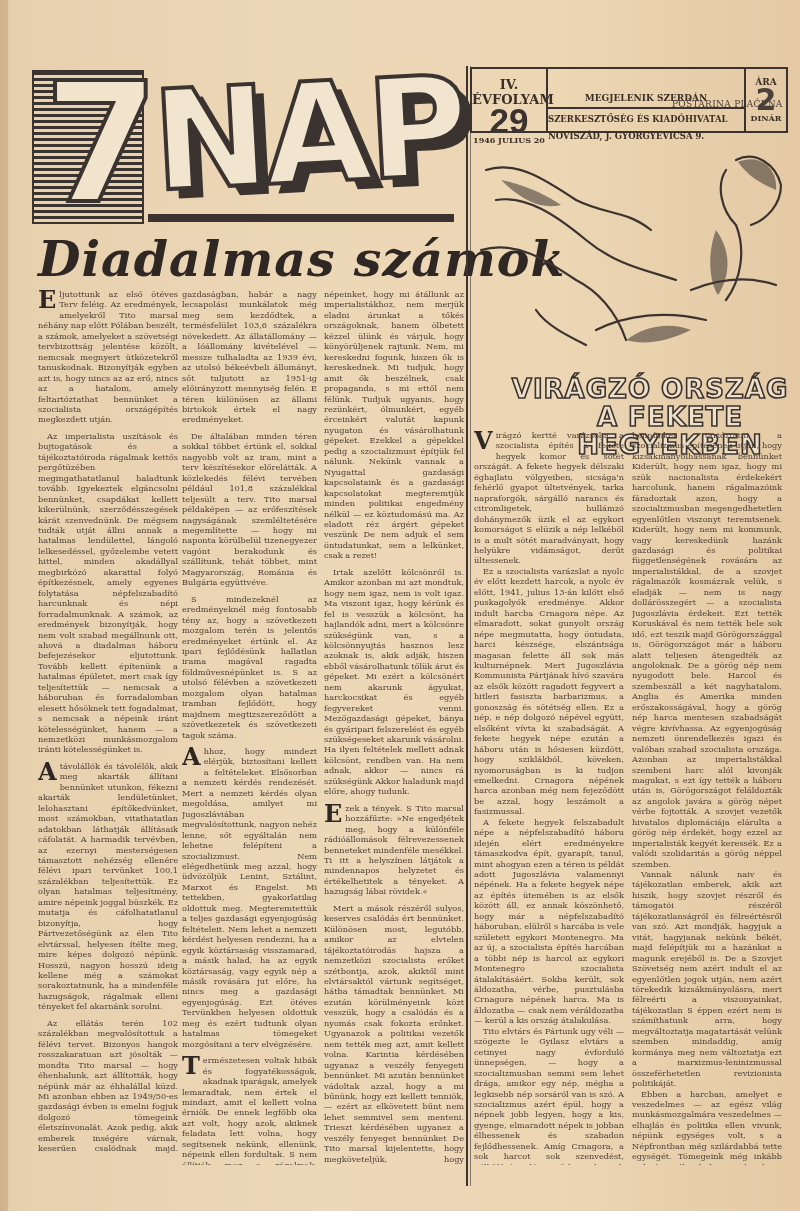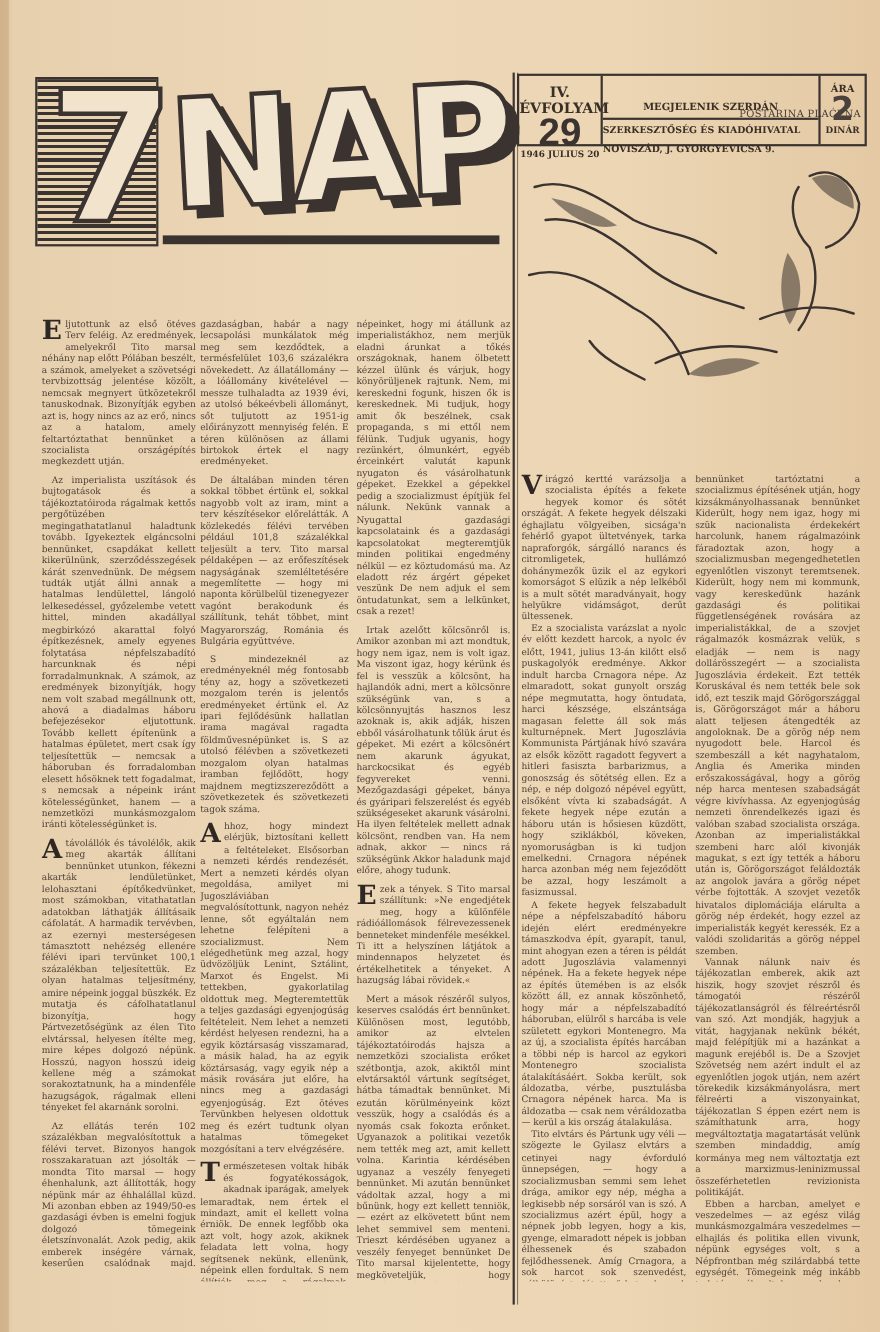--- a/index.html
+++ b/index.html
@@ -74,20 +74,21 @@
       <div class="addr">SZERKESZTŐSÉG ÉS KIADÓHIVATAL</div>
       <div class="addr">NOVISZÁD, J. GYORGYEVICSA 9.</div>
     </div>
     <div class="ib-right">
       <div class="ara">ÁRA</div>
       <div class="price">2</div>
       <div class="cur">DINÁR</div>
     </div>
   </div>
 
+  <div class="headline">Diadalmas számok</div>
 
   <div class="vrule" style="left:466px;top:66px;width:2px;height:1120px;"></div>
   <div class="vrule" style="left:470px;top:66px;width:1px;height:1120px;opacity:.6;"></div>
 
   <div class="col" style="left:38px;top:289px;width:140px;height:864px;">
     <p class="dc"><span class="dropcap">E</span><span>ljutottunk az első ötéves Terv feléig. Az eredmények, amelyekről Tito marsal néhány nap előtt Pólában beszélt, a számok, amelyeket a szövetségi tervbizottság jelentése közölt, nemcsak megnyert ütközetekről tanuskodnak. Bizonyítják egyben azt is, hogy nincs az az erő, nincs az a hatalom, amely feltartóztathat bennünket a szocialista országépítés megkezdett utján.</span></p>
     <p class="gap"><span>Az imperialista uszítások és bujtogatások és a tájékoztatóiroda rágalmak kettős pergőtüzében megingathatatlanul haladtunk tovább. Igyekeztek elgáncsolni bennünket, csapdákat kellett kikerülnünk, szerződésszegések kárát szenvednünk. De mégsem tudták utját állni annak a hatalmas lendülettel, lángoló lelkesedéssel, győzelembe vetett hittel, minden akadállyal megbirkózó akarattal folyó építkezésnek, amely egyenes folytatása népfelszabadító harcunknak és népi forradalmunknak. A számok, az eredmények bizonyítják, hogy nem volt szabad megállnunk ott, ahová a diadalmas háboru befejezésekor eljutottunk. Tovább kellett építenünk a hatalmas épületet, mert csak így teljesítettük — nemcsak a háboruban és forradalomban elesett hősöknek tett fogadalmat, s nemcsak a népeink iránt kötelességünket, hanem — a nemzetközi munkásmozgalom iránti kötelességünket is.</span></p>
     <p class="gap dc"><span class="dropcap">A</span><span> távolállók és távolélők, akik meg akarták állítani bennünket utunkon, fékezni akarták lendületünket, lelohasztani építőkedvünket, most számokban, vitathatatlan adatokban láthatják állításaik cáfolatát. A harmadik tervévben, az ezernyi mesterségesen támasztott nehézség ellenére félévi ipari tervünket 100,1 százalékban teljesítettük. Ez olyan hatalmas teljesítmény, amire népeink joggal büszkék. Ez mutatja és cáfolhatatlanul bizonyítja, hogy Pártvezetőségünk az élen Tito elvtárssal, helyesen ítélte meg, mire képes dolgozó népünk. Hosszú, nagyon hosszú ideig kellene még a számokat sorakoztatnunk, ha a mindenféle hazugságok, rágalmak elleni tényeket fel akarnánk sorolni.</span></p>
     <p class="gap"><span>Az ellátás terén 102 százalékban megvalósítottuk a félévi tervet. Bizonyos hangok rosszakaratuan azt jósolták — mondta Tito marsal — hogy éhenhalunk, azt állították, hogy népünk már az éhhalállal küzd. Mi azonban ebben az 1949/50-es gazdasági évben is emelni fogjuk dolgozó tömegeink életszínvonalát. Azok pedig, akik emberek inségére várnak, keserűen csalódnak majd. Jellemző, hogy már néhány kommunista párt vezetősége, például a lengyelországi Párt vezetősége is, nagyon nyugtalanul és riadtan látja, hogy nálunk az életszínvonal a határozat után sem esett, sőt emelkedett. Ez bántja őket, mert azt szeretnék, ha a jugoszlávok fele éhenhalna, csakhogy határozatuk igazolódjon.</span></p>
 
@@ -97,21 +98,21 @@
     <p style="text-indent:0"><span>gazdaságban, habár a nagy lecsapolási munkálatok még meg sem kezdődtek, a termésfelület 103,6 százalékra növekedett. Az állatállomány — a lóállomány kivételével — messze tulhaladta az 1939 évi, az utolsó békeévbeli állományt, sőt tuljutott az 1951-ig előirányzott mennyiség felén. E téren különösen az állami birtokok értek el nagy eredményeket.</span></p>
     <p class="gap"><span>De általában minden téren sokkal többet értünk el, sokkal nagyobb volt az iram, mint a terv készítésekor előrelátták. A közlekedés félévi tervében például 101,8 százalékkal teljesült a terv. Tito marsal példaképen — az erőfeszítések nagyságának szemléltetésére megemlítette — hogy mi naponta körülbelül tizenegyezer vagónt berakodunk és szállítunk, tehát többet, mint Magyarország, Románia és Bulgária együttvéve.</span></p>
     <p class="gap"><span>S mindezeknél az eredményeknél még fontosabb tény az, hogy a szövetkezeti mozgalom terén is jelentős eredményeket értünk el. Az ipari fejlődésünk hallatlan irama magával ragadta földművesnépünket is. S az utolsó félévben a szövetkezeti mozgalom olyan hatalmas iramban fejlődött, hogy majdnem megtizszereződött a szövetkezetek és szövetkezeti tagok száma.</span></p>
     <p class="gap dc"><span class="dropcap">A</span><span>hhoz, hogy mindezt elérjük, biztosítani kellett a feltételeket. Elsősorban a nemzeti kérdés rendezését. Mert a nemzeti kérdés olyan megoldása, amilyet mi Jugoszláviában megvalósítottunk, nagyon nehéz lenne, sőt egyáltalán nem lehetne felépíteni a szocializmust. Nem elégedhetünk meg azzal, hogy üdvözöljük Lenint, Sztálint, Marxot és Engelst. Mi tettekben, gyakorlatilag oldottuk meg. Megteremtettük a teljes gazdasági egyenjogúság feltételeit. Nem lehet a nemzeti kérdést helyesen rendezni, ha a egyik köztársaság visszamarad, a másik halad, ha az egyik köztársaság, vagy egyik nép a másik rovására jut előre, ha nincs meg a gazdasági egyenjogúság. Ezt ötéves Tervünkben helyesen oldottuk meg és ezért tudtunk olyan hatalmas tömegeket mozgósítani a terv elvégzésére.</span></p>
     <p class="gap dc"><span class="dropcap">T</span><span>ermészetesen voltak hibák és fogyatékosságok, akadnak iparágak, amelyek lemaradtak, nem értek el mindazt, amit el kellett volna érniök. De ennek legfőbb oka azt volt, hogy azok, akiknek feladata lett volna, hogy segítsenek nekünk, ellenünk, népeink ellen fordultak. S nem állítják meg a rágalmak, szidalmazások, gyalázkodások özönénél Szerződésszegéssel, építőmunkánk szabotálásával is igyekeztek megakadályozni, nehogy bebizonyíthassuk igazunkat. Holott mi nem kértünk segítséget a keleti országoktól, nem kértünk tőlük rágebben sem, mi nem azt kértük, hogy egyenjogú felekként kereskedjünk, hiszen tudjuk hogy a pénzre, árura nekik is ugyanúgy szükségük van. Ők azonban visszaléptek ettől. Mi tehát az árunkat eladjuk ott, ahol tudjuk, mert nem engedjük meg, hogy dolgozóink emiatt kárt szenvedjenek. Lehet, azt hiszik, hogy amiért folyton azzal rémitgetik</span></p>
   </div>
 
   <div class="col" style="left:324px;top:289px;width:140px;height:876px;">
     <p style="text-indent:0"><span>népeinket, hogy mi átállunk az imperialistákhoz, nem merjük eladni árunkat a tőkés országoknak, hanem ölbetett kézzel ülünk és várjuk, hogy könyörüljenek rajtunk. Nem, mi kereskedni fogunk, hiszen ők is kereskednek. Mi tudjuk, hogy amit ők beszélnek, csak propaganda, s mi ettől nem félünk. Tudjuk ugyanis, hogy rezünkért, ólmunkért, egyéb érceinkért valutát kapunk nyugaton és vásárolhatunk gépeket. Ezekkel a gépekkel pedig a szocializmust építjük fel nálunk. Nekünk vannak a Nyugattal gazdasági kapcsolataink és a gazdasági kapcsolatokat megteremtjük minden politikai engedmény nélkül — ez köztudomású ma. Az eladott réz árgért gépeket veszünk De nem adjuk el sem öntudatunkat, sem a lelkünket, csak a rezet!</span></p>
     <p class="gap"><span>Irtak azelőtt kölcsönről is. Amikor azonban mi azt mondtuk, hogy nem igaz, nem is volt igaz. Ma viszont igaz, hogy kérünk és fel is vesszük a kölcsönt, ha hajlandók adni, mert a kölcsönre szükségünk van, s a kölcsönnyujtás hasznos lesz azoknak is, akik adják, hiszen ebből vásárolhatunk tőlük árut és gépeket. Mi ezért a kölcsönért nem akarunk ágyukat, harckocsikat és egyéb fegyvereket venni. Mezőgazdasági gépeket, bánya és gyáripari felszerelést és egyéb szükségeseket akarunk vásárolni. Ha ilyen feltételek mellett adnak kölcsönt, rendben van. Ha nem adnak, akkor — nincs rá szükségünk Akkor haladunk majd előre, ahogy tudunk.</span></p>
-    <p class="gap dc"><span class="dropcap">E</span><span>zek a tények. S Tito marsal szállítunk: »Ne engedjétek meg, hogy a különféle rádióállomások félrevezessenek benneteket mindenféle mesékkel. Ti itt a helyszínen látjátok a mindennapos helyzetet és értékelhetitek a tényeket. A hazugság lábai rövidek.«</span></p>
+    <p class="gap dc"><span class="dropcap">E</span><span>zek a tények. S Tito marsal hozzáfűzte: »Ne engedjétek meg, hogy a különféle rádióállomások félrevezessenek benneteket mindenféle mesékkel. Ti itt a helyszínen látjátok a mindennapos helyzetet és értékelhetitek a tényeket. A hazugság lábai rövidek.«</span></p>
     <p class="gap"><span>Mert a mások részéről sulyos, keserves csalódás ért bennünket. Különösen most, legutóbb, amikor az elvtelen tájékoztatóirodás hajsza a nemzetközi szocialista erőket szétbontja, azok, akiktől mint elvtársaktól vártunk segítséget, hátba támadtak bennünket. Mi ezután körülményeink közt vesszük, hogy a csalódás és a nyomás csak fokozta erőnket. Ugyanazok a politikai vezetők nem tették meg azt, amit kellett volna. Karintia kérdésében ugyanaz a veszély fenyegeti bennünket. Mi azután bennünket vádoltak azzal, hogy a mi bűnünk, hogy ezt kellett tenniök, — ezért az elkövetett bűnt nem lehet semmivel sem menteni. Trieszt kérdésében ugyanez a veszély fenyeget bennünket De Tito marsal kijelentette, hogy megköveteljük, hogy megkérdezzék véleményünket, s előre leszögezzük hogy nem mondunk le semmiféle jogunkról.</span></p>
 
   </div>
 
   <svg class="illus" viewBox="0 0 320 220">
     <g fill="none" stroke="#3b3330" stroke-width="2.2" stroke-linecap="round">
       <path d="M10 30 C40 20 70 40 100 60 C130 75 150 70 175 90"></path>
       <path d="M20 60 C50 55 80 75 110 100 C140 125 170 130 200 140"></path>
       <path d="M5 110 C40 100 70 120 100 140 C120 150 140 170 150 200"></path>
       <path d="M260 20 C280 10 300 25 305 45 C305 65 290 80 275 85"></path>
@@ -121,20 +122,24 @@
       <path d="M60 170 C70 185 90 195 110 205"></path>
     </g>
     <g fill="#3b3330" opacity=".55">
       <path d="M262 22 C285 12 302 30 300 50 C290 45 275 40 262 22Z"></path>
       <path d="M240 90 C255 110 255 135 242 155 C232 140 232 110 240 90Z"></path>
       <path d="M25 40 C50 45 70 55 85 65 C65 70 45 60 25 40Z"></path>
       <path d="M150 200 C170 185 195 182 215 190 C195 200 170 206 150 200Z"></path>
     </g>
   </svg>
 
+  <div class="title2">
+    <div class="l1"><span>VIRÁGZÓ ORSZÁG</span></div>
+    <div class="l2"><span>A FEKETE HEGYEKBEN</span></div>
+  </div>
 
   <div class="col" style="left:474px;top:430px;width:150px;height:735px;">
     <p class="dc"><span class="dropcap">V</span><span>irágzó kertté varázsolja a szocialista építés a fekete hegyek komor és sötét országát. A fekete hegyek délszaki éghajlatu völgyeiben, sicsága'n fehérlő gyapot ültetvények, tarka napraforgók, sárgálló narancs és citromligetek, hullámzó dohánymezők üzik el az egykori komorságot S elüzik a nép lelkéből is a mult sötét maradványait, hogy helyükre vidámságot, derűt ültessenek.</span></p>
     <p><span>Ez a szocialista varázslat a nyolc év előtt kezdett harcok, a nyolc év előtt, 1941, julius 13-án kilőtt első puskagolyók eredménye. Akkor indult harcba Crnagora népe. Az elmaradott, sokat gunyolt ország népe megmutatta, hogy öntudata, harci készsége, elszántsága magasan felette áll sok más kulturnépnek. Mert Jugoszlávia Kommunista Pártjának hívó szavára az elsők között ragadott fegyvert a hitleri fasiszta barbarizmus, a gonoszság és sötétség ellen. Ez a nép, e nép dolgozó népével együtt, elsőként vívta ki szabadságát. A fekete hegyek népe ezután a háboru után is hősiesen küzdött, hogy sziklákból, köveken, nyomoruságban is ki tudjon emelkedni. Crnagora népének harca azonban még nem fejeződött be azzal, hogy leszámolt a fasizmussal.</span></p>
     <p><span>A fekete hegyek felszabadult népe a népfelszabadító háboru idején elért eredményekre támaszkodva épít, gyarapít, tanul, mint ahogyan ezen a téren is példát adott Jugoszlávia valamennyi népének. Ha a fekete hegyek népe az építés ütemében is az elsők között áll, ez annak köszönhető, hogy már a népfelszabadító háboruban, elülről s harcába is vele született egykori Montenegro. Ma az új, a szocialista építés harcában a többi nép is harcol az egykori Montenegro szocialista átalakításáért. Sokba került, sok áldozatba, vérbe, pusztulásba Crnagora népének harca. Ma is áldozatba — csak nem véráldozatba — kerül a kis ország átalakulása.</span></p>
     <p><span>Tito elvtárs és Pártunk ugy véli — szögezte le Gyilasz elvtárs a cetinyei nagy évforduló ünnepségen, — hogy a szocializmusban semmi sem lehet drága, amikor egy nép, mégha a legkisebb nép sorsáról van is szó. A szocializmus azért épül, hogy a népnek jobb legyen, hogy a kis, gyenge, elmaradott népek is jobban élhessenek és szabadon fejlődhessenek. Amíg Crnagora, a sok harcot sok szenvedést, nélkülözést látott fekete hegyek országa utol nem éri a többit, addig kell segítséget nyujtani. Azután már a délszaki övezet drágán, ma még külföldön, fizetett kincseivel fizeti vissza a többi népeknek, amit kapott.</span></p>
 
   </div>
 
   <div class="col" style="left:632px;top:430px;width:150px;height:735px;">

